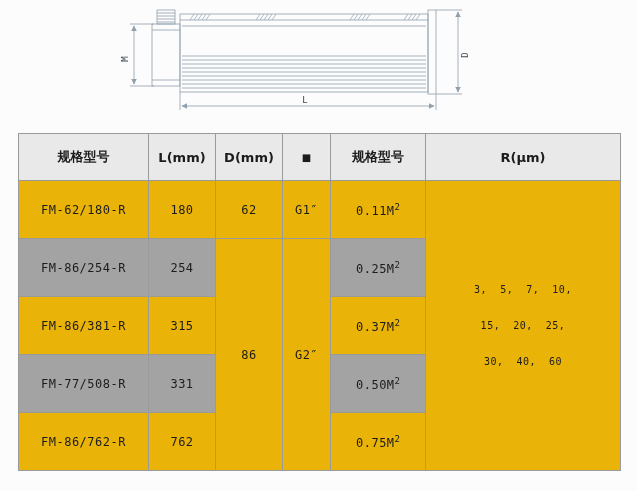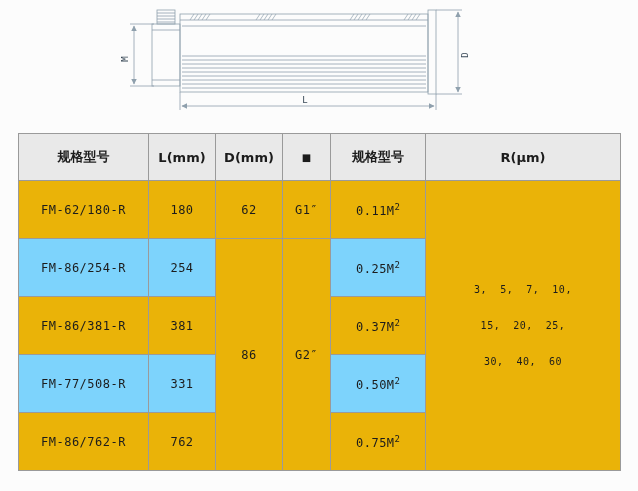--- a/index.html
+++ b/index.html
@@ -34,21 +34,21 @@
     font-family:"DejaVu Sans","Liberation Sans",sans-serif;
   }
   .spec th.port-h{font-size:10px;}
   .spec td{
     background:#eab308;
     height:57px;
     font-size:12px;
     font-family:"DejaVu Sans Mono","DejaVu Sans",monospace;
     letter-spacing:0.5px;
   }
-  tr.alt td.rowcell{background:#7dd3fc;}
+  tr.alt td.rowcell{background:#a3a3a3;}
   .spec sup{font-size:9px;vertical-align:super;letter-spacing:0;}
   td.r-cell{font-size:10px;}
   td.r-cell .r-line{line-height:36px;white-space:pre;}
 </style>
 </head>
 <body>
 
 <div class="page">
 
   <div class="drawing">
@@ -167,21 +167,21 @@
       </tr>
       <tr class="data alt">
         <td class="rowcell">FM-86/254-R</td>
         <td class="rowcell">254</td>
         <td rowspan="4">86</td>
         <td rowspan="4">G2″</td>
         <td class="rowcell"><span>0.25M</span><sup>2</sup></td>
       </tr>
       <tr class="data">
         <td class="rowcell">FM-86/381-R</td>
-        <td class="rowcell">381</td>
+        <td class="rowcell">315</td>
         <td class="rowcell"><span>0.37M</span><sup>2</sup></td>
       </tr>
       <tr class="data alt">
         <td class="rowcell">FM-77/508-R</td>
         <td class="rowcell">331</td>
         <td class="rowcell"><span>0.50M</span><sup>2</sup></td>
       </tr>
       <tr class="data">
         <td class="rowcell">FM-86/762-R</td>
         <td class="rowcell">762</td>

